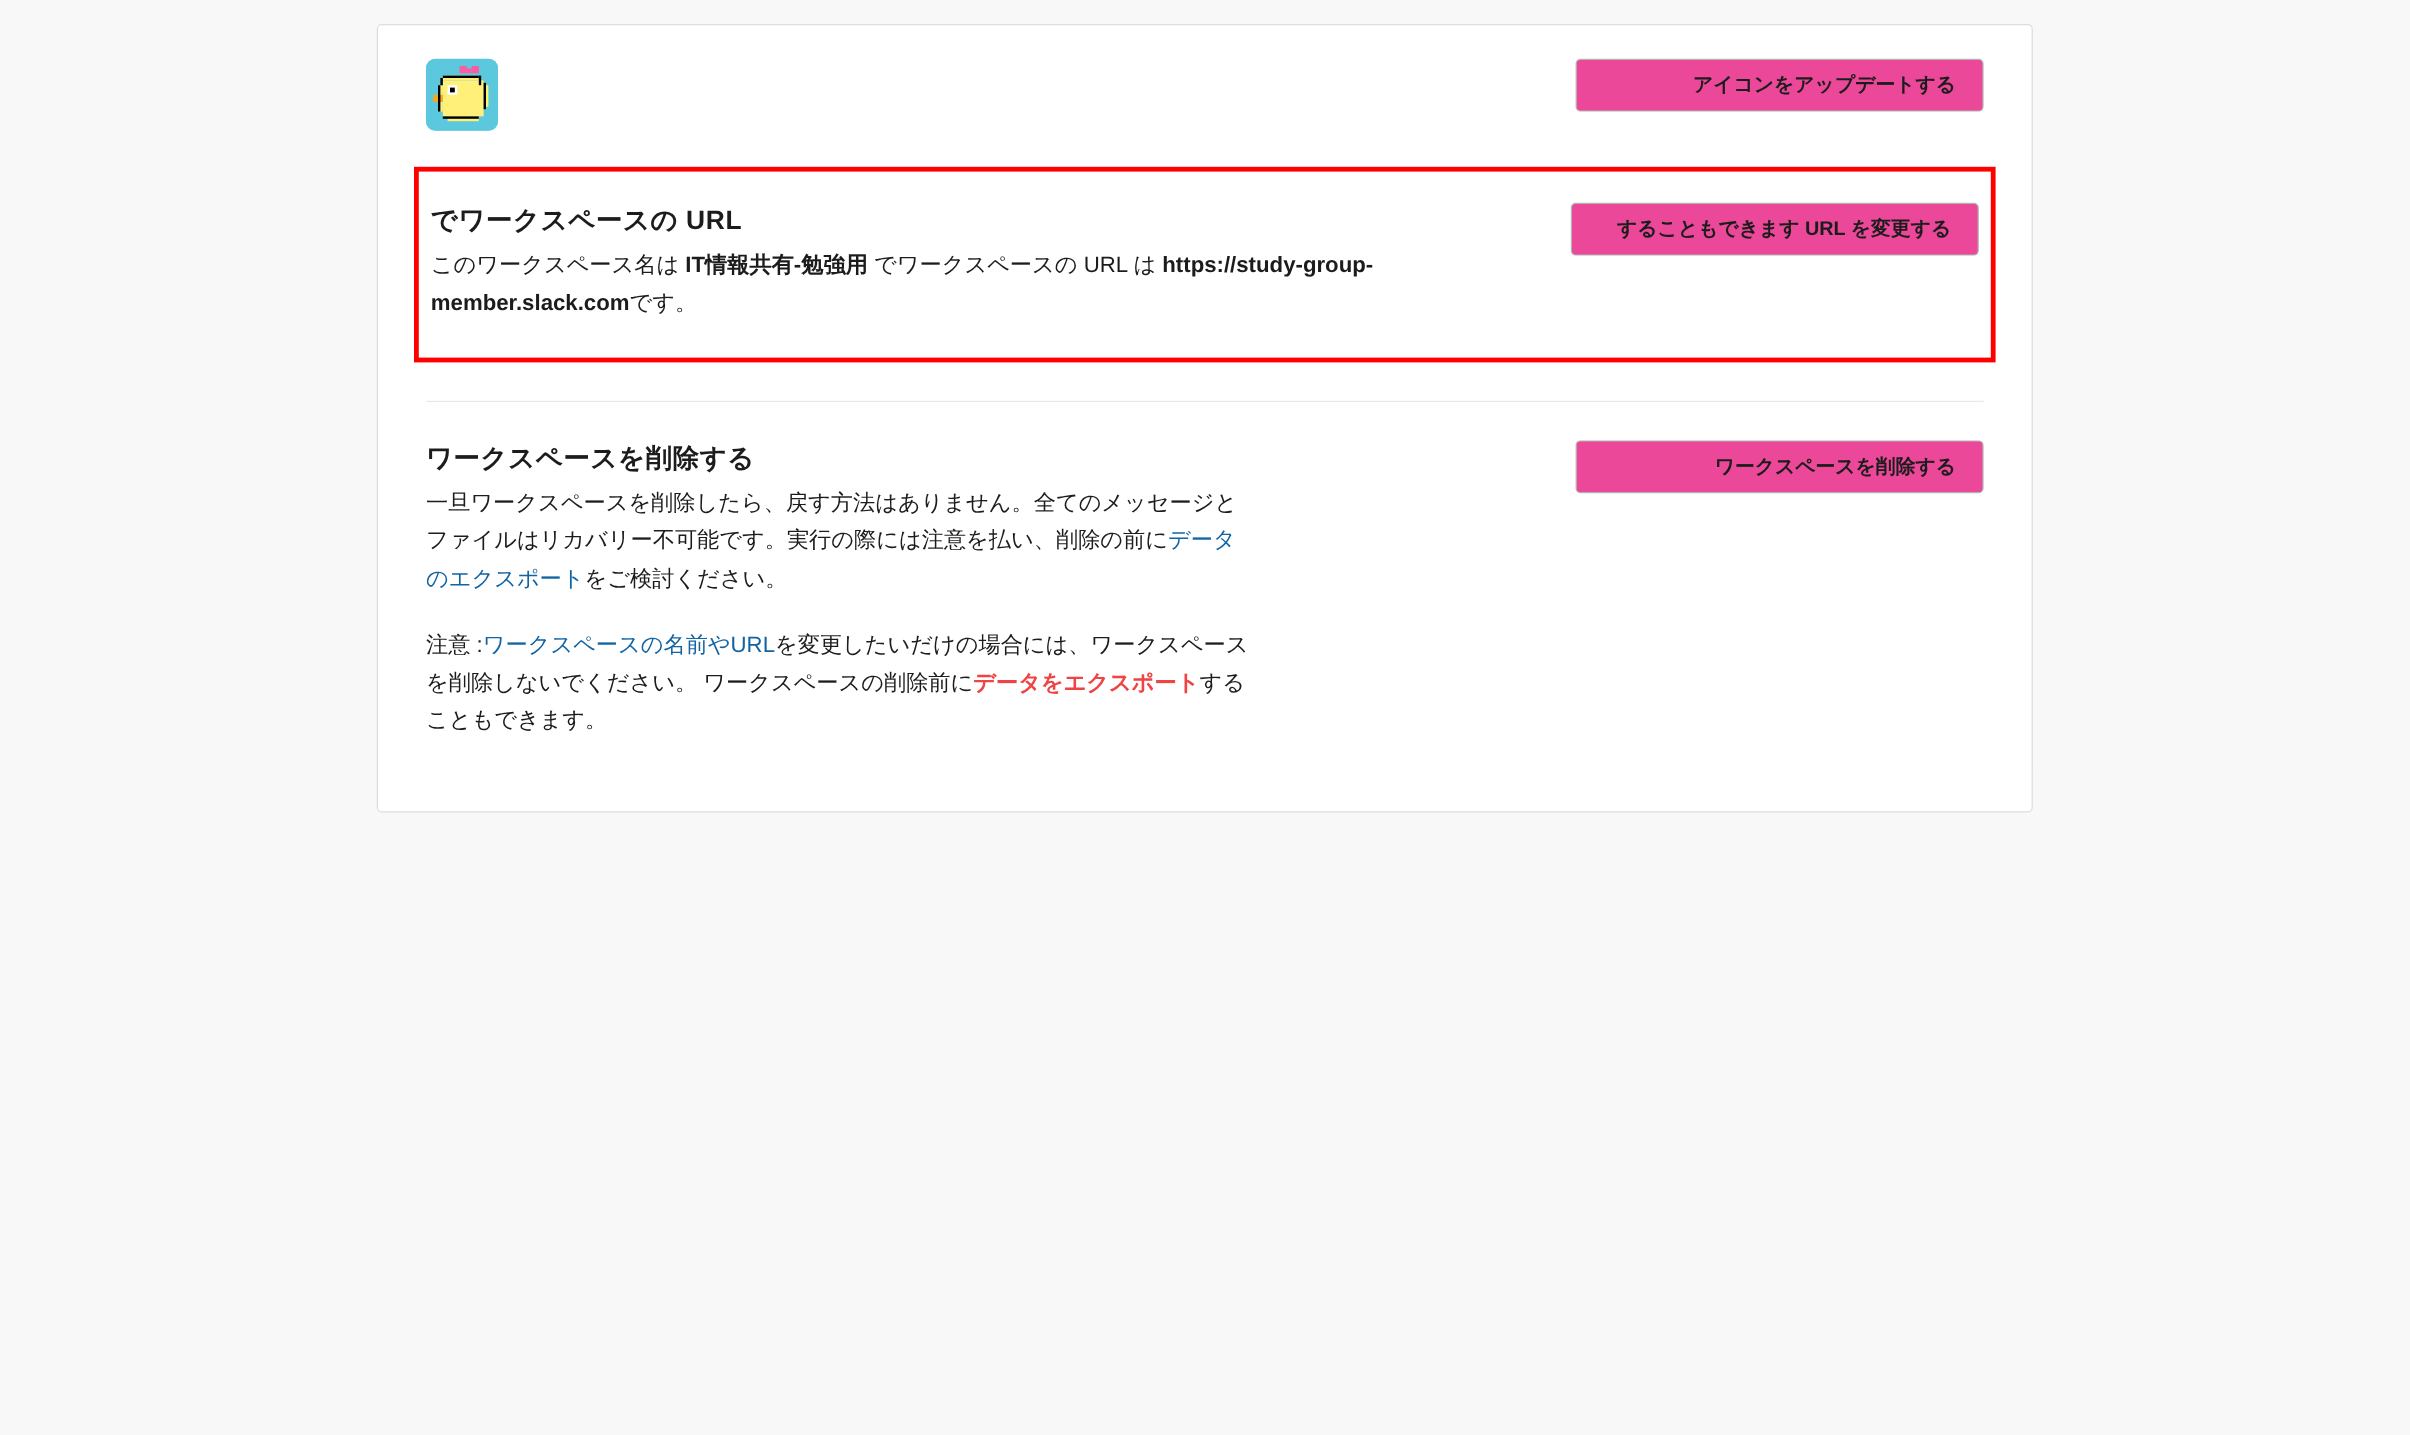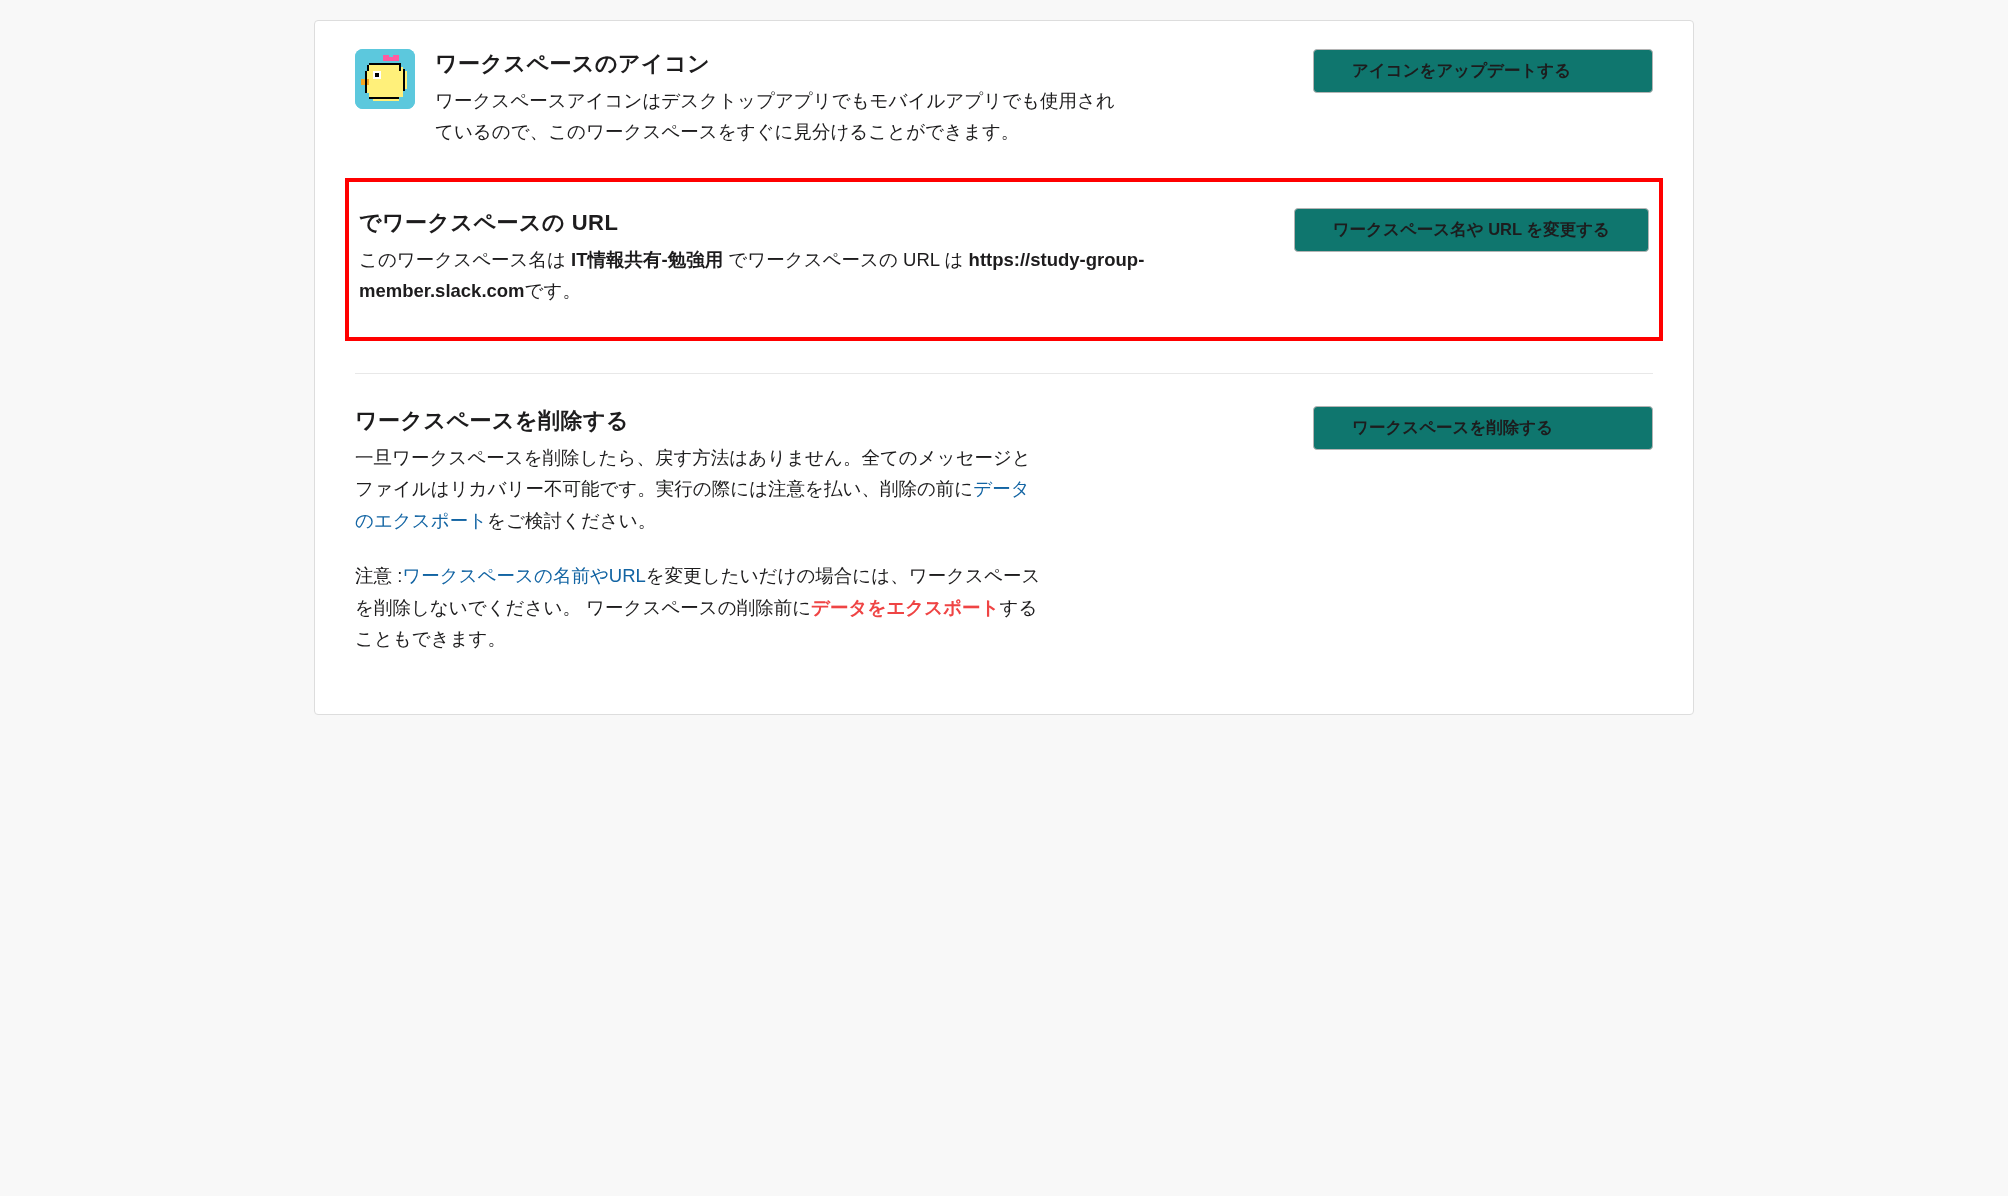--- a/index.html
+++ b/index.html
@@ -55,31 +55,31 @@
       font-weight: 900;
       margin-bottom: 6px;
       letter-spacing: 0.5px;
     }
     .section-description {
       font-size: 18.5px;
       line-height: 1.7;
       color: #1d1c1d;
     }
     .action-button {
-      background: #0f766e;
+      background: #ec4899;
       border: 1px solid #b4b4b4;
       border-radius: 4px;
-      padding: 10px 38px;
+      padding: 10px 22px;
       font-size: 16.5px;
       font-weight: 900;
       cursor: pointer;
       white-space: nowrap;
       color: #1d1c1d;
       min-width: 340px;
-      text-align: left;
+      text-align: right;
       font-family: inherit;
     }
     .divider {
       border: none;
       border-top: 1px solid #e8e8e8;
       margin: 32px 40px;
     }
     .bold {
       font-weight: 900;
     }
@@ -141,37 +141,33 @@
           <rect x="34" y="8" width="4" height="4" fill="#ff5aa0"></rect>
 
           <rect x="14" y="14" width="30" height="2" fill="#000"></rect>
           <rect x="12" y="16" width="2" height="6" fill="#000"></rect>
           <rect x="44" y="14" width="2" height="8" fill="#000"></rect>
           <rect x="10" y="22" width="2" height="22" fill="#000"></rect>
           <rect x="48" y="20" width="2" height="22" fill="#000"></rect>
           <rect x="14" y="48" width="30" height="2" fill="#000"></rect>
         </svg>
       </div>
-      <div class="section-content">
-        <h2 class="section-title">ワークスペースのアイコン</h2>
-        <p class="section-description">ワークスペースアイコンはデスクトップアプリでもモバイルアプリでも使用されているので、このワークスペースをすぐに見分けることができます。</p>
-      </div>
     </div>
     <button class="action-button">アイコンをアップデートする</button>
   </div>
 
   <div class="highlighted-section">
     <div class="section">
       <div class="url-section-left">
         <h2 class="section-title">でワークスペースの URL</h2>
         <p class="section-description">
           <span>このワークスペース名は </span><span class="bold">IT情報共有-勉強用</span><span> でワークスペースの URL は </span><span class="bold">https://study-group-member.slack.com</span><span>です。</span>
         </p>
       </div>
-      <button class="action-button">ワークスペース名や URL を変更する</button>
+      <button class="action-button">することもできます URL を変更する</button>
     </div>
   </div>
 
   <hr class="divider">
 
   <div class="section delete-section">
     <div class="section-left">
       <div class="section-content">
         <h2 class="section-title">ワークスペースを削除する</h2>
         <p class="section-description">

